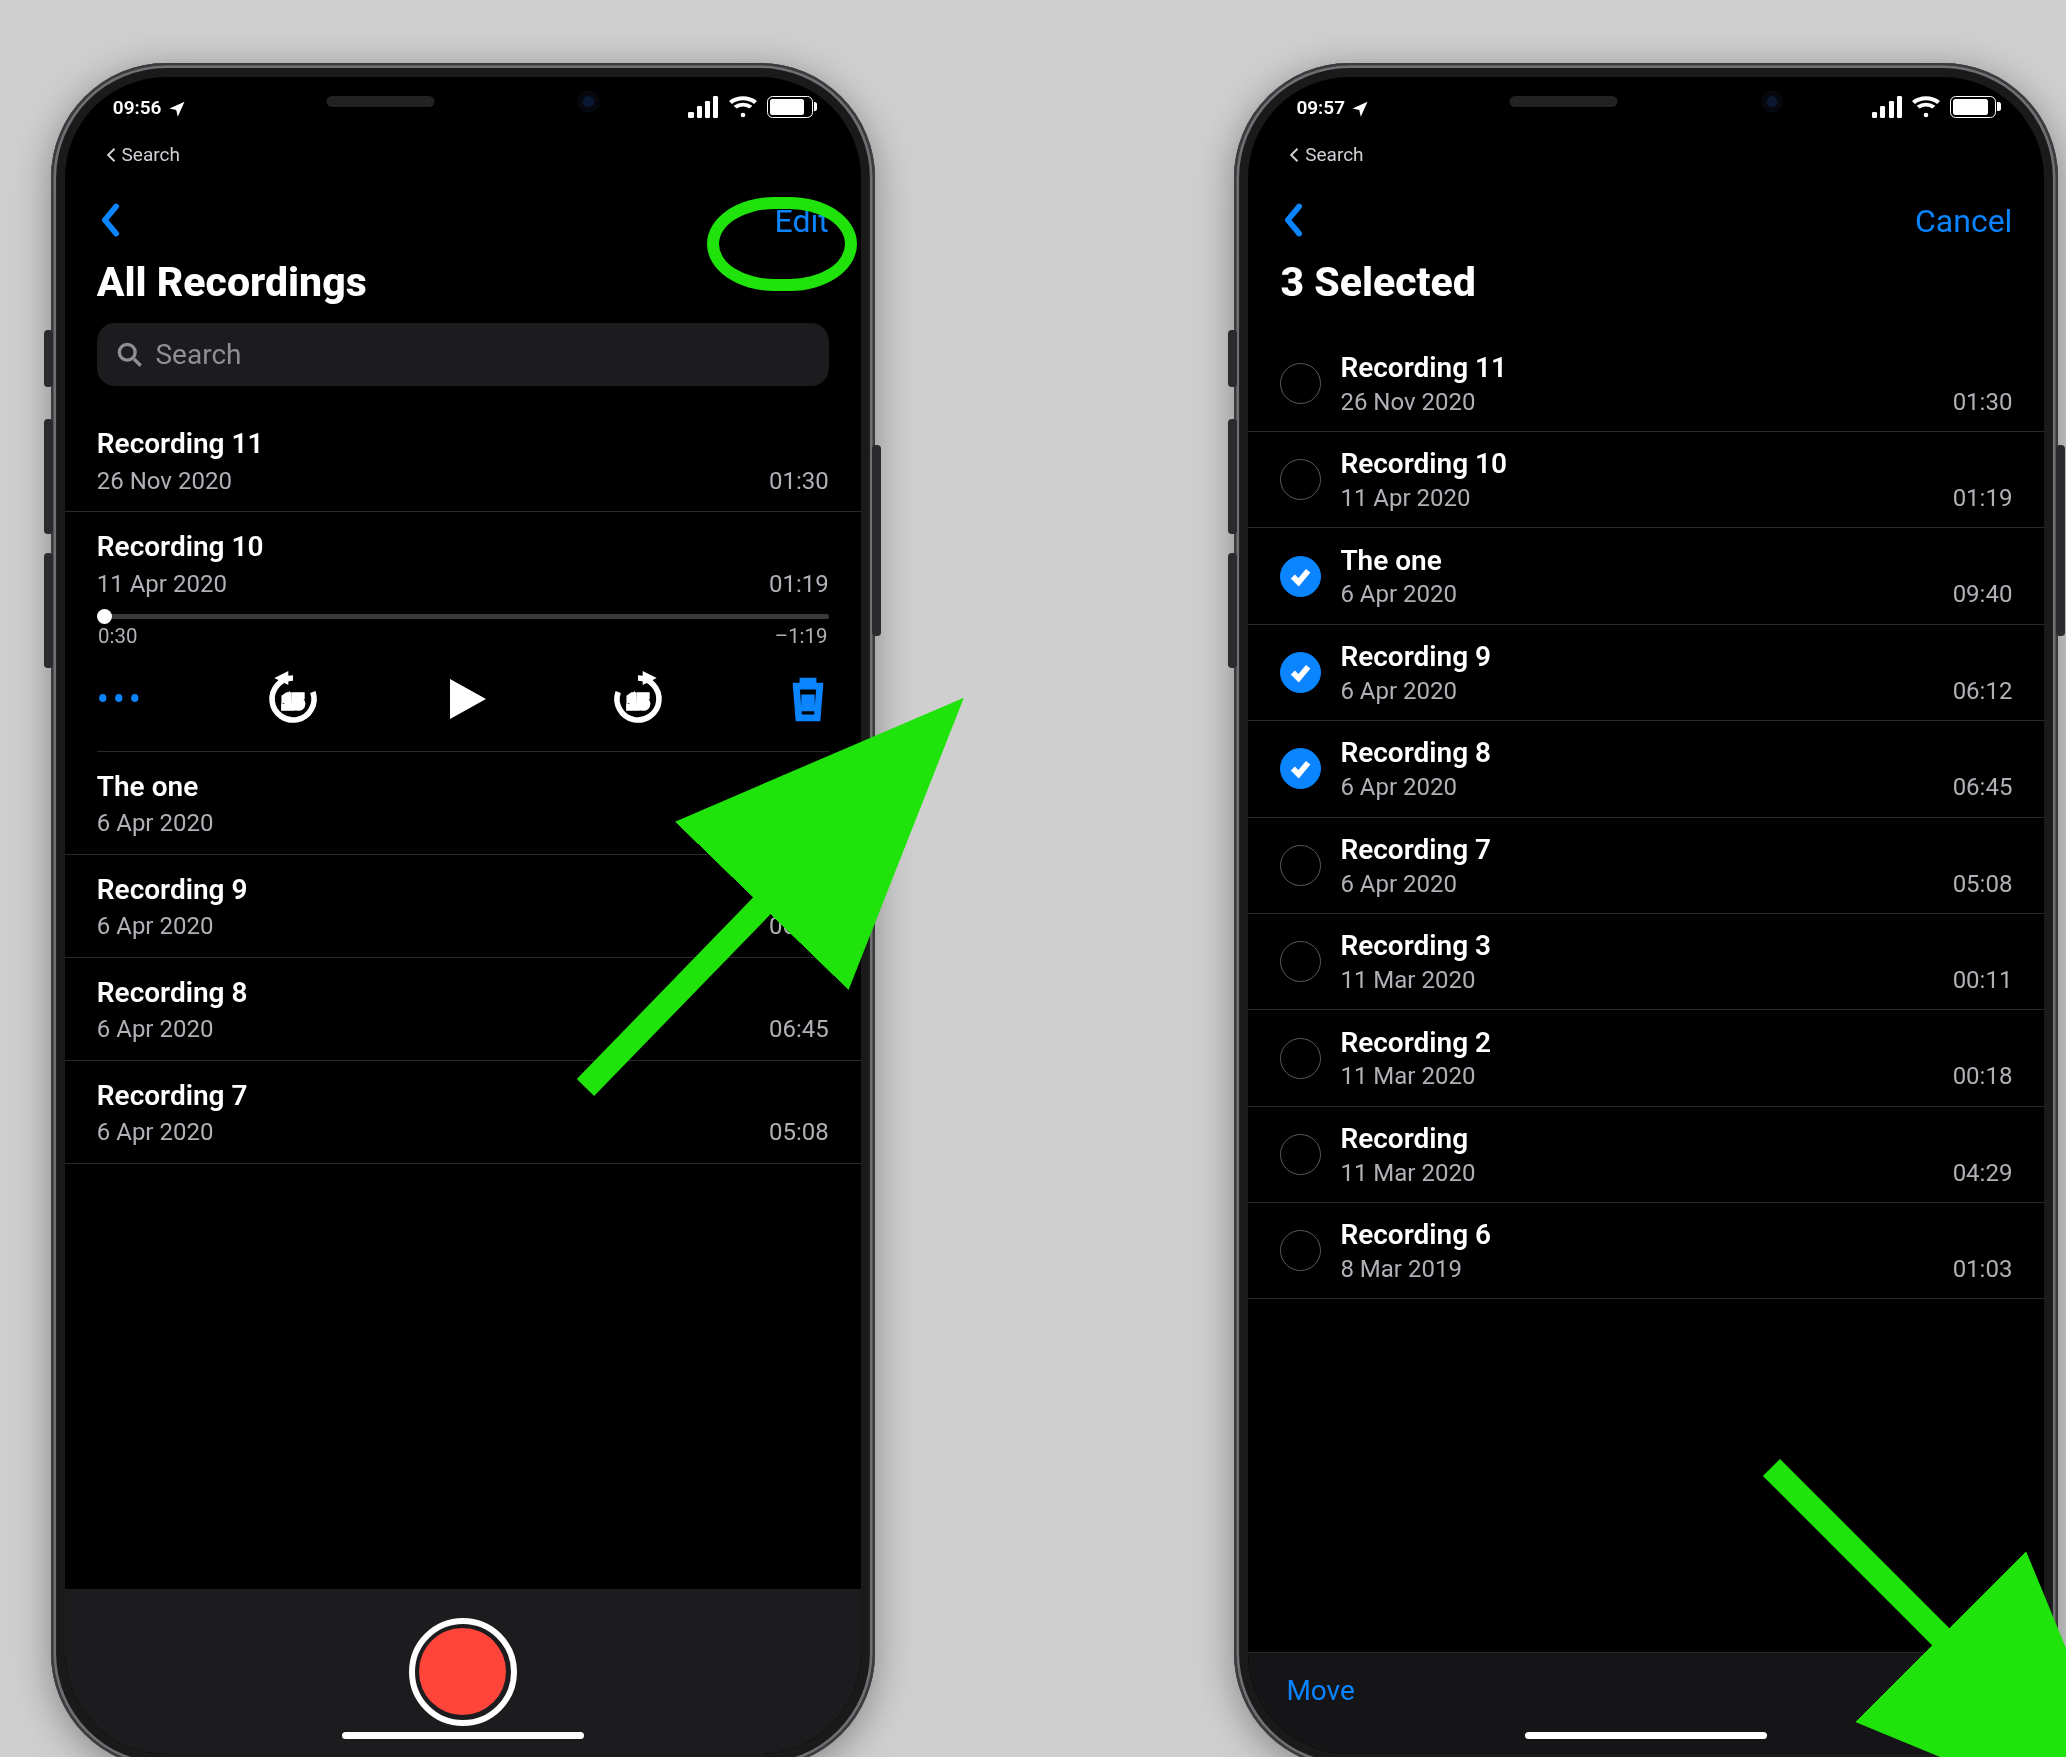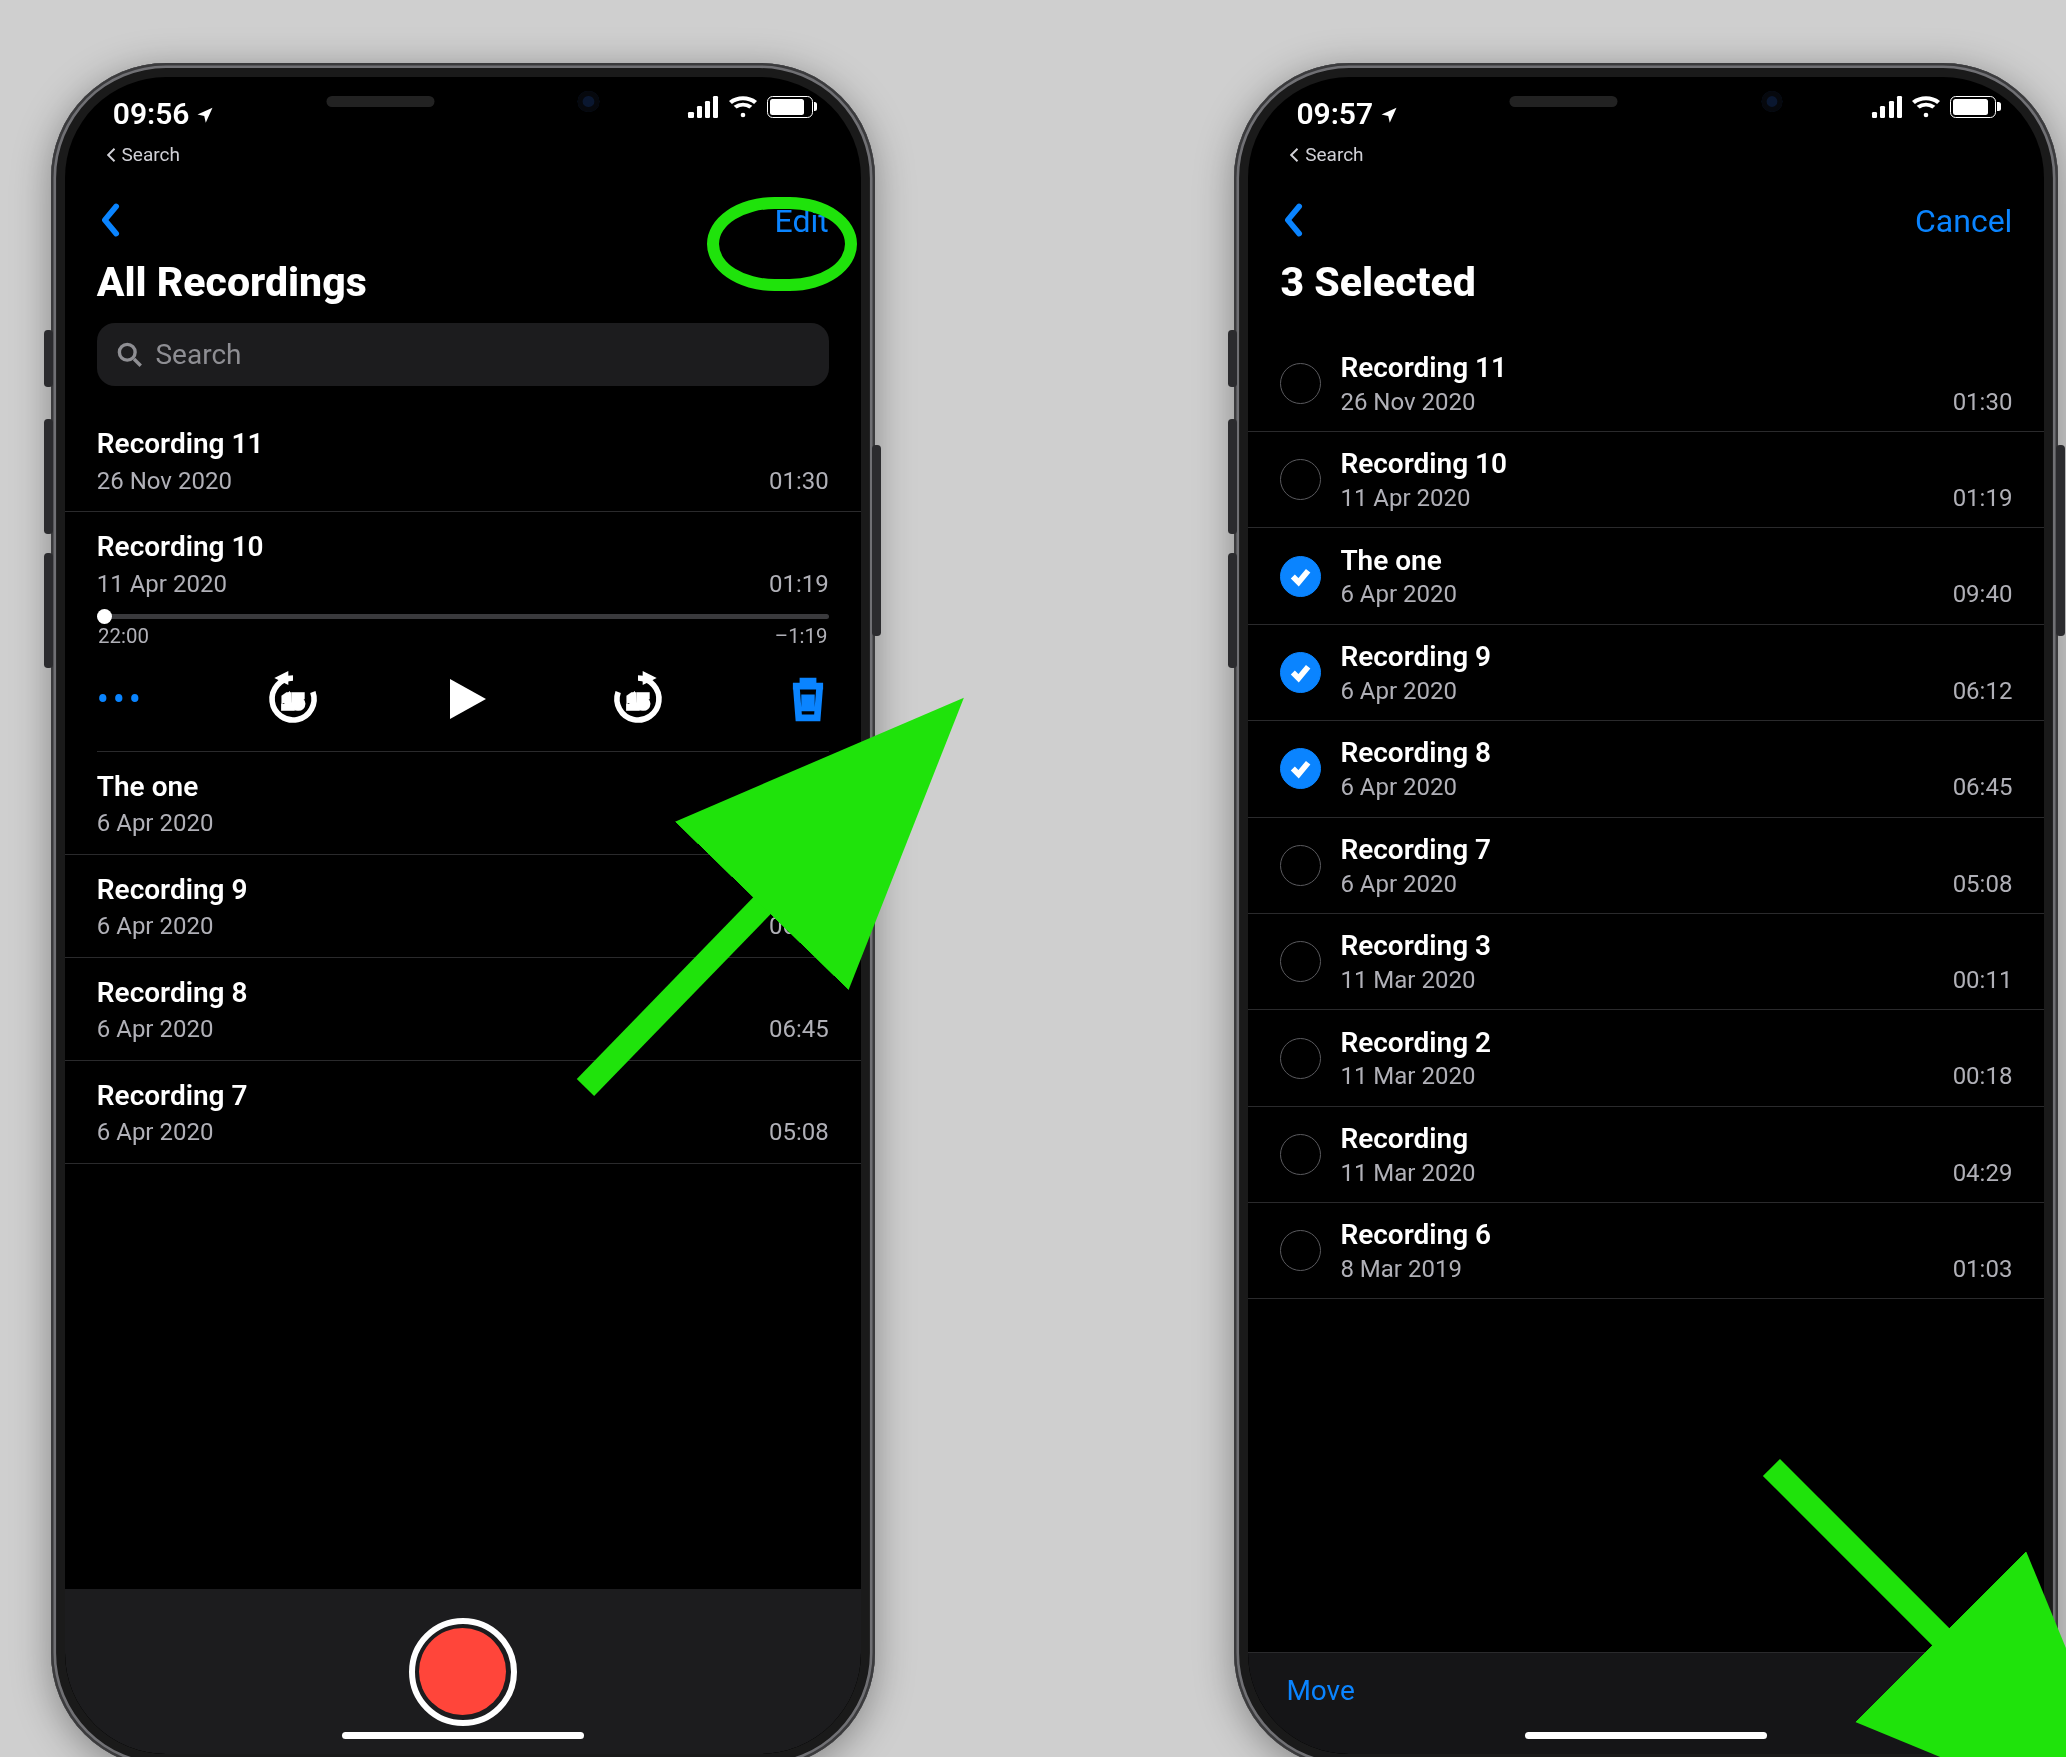--- a/index.html
+++ b/index.html
@@ -63,21 +63,21 @@
   .sb-pwr{right:-6.4px;top:382px;width:9px;height:191px;}
 
   
   .status{
     position:absolute;top:0;left:0;right:0;height:76px;
     display:flex;justify-content:space-between;align-items:flex-start;
     padding:19px 48px 0;
     z-index:4;
     font-weight:600;
   }
-  .status .left{font-size:30px;display:flex;align-items:center;gap:6.4px;}
+  .status .left{font-size:19px;display:flex;align-items:center;gap:6.4px;}
   .status .right{display:flex;align-items:center;gap:10.2px;}
   .loc{width:18px;height:18px;transform:translateY(1.3px);}
   .sig,.wifi,.bat{display:inline-flex;align-items:flex-end;gap:3.2px;}
   .sig span{width:5.1px;background:#fff;border-radius:1.3px;}
   .sig span:nth-child(1){height:6.4px;} .sig span:nth-child(2){height:11.5px;}
   .sig span:nth-child(3){height:16.5px;} .sig span:nth-child(4){height:21.6px;}
   .wifi svg{width:28px;height:21.6px;}
   .bat{position:relative;width:46px;height:21.6px;border:1.9px solid #fff;border-radius:5.7px;}
   .bat::after{content:"";position:absolute;right:-5.7px;top:5.1px;width:3.8px;height:9px;background:#fff;border-radius:0 2.5px 2.5px 0;}
   .bat i{display:block;margin:1.9px;height:calc(100% - 3.8px);width:78%;background:#fff;border-radius:2.5px;}
@@ -262,21 +262,21 @@
               </div>
             </div>
             <div class="row sel">
               <div class="rname">Recording 10</div>
               <div class="rmeta">
                 <span>11 Apr 2020</span>
                 <span>01:19</span>
               </div>
               <div class="scrub"></div>
               <div class="scrub-lbl">
-                <span>22:00</span>
+                <span>0:30</span>
                 <span>–1:19</span>
               </div>
               <div class="controls">
                 <span class="dots">•••</span>
                 <span class="cbtn"><svg viewBox="0 0 24 24" fill="none" stroke="#fff" stroke-width="2.4">
                     <path d="M12 3a9 9 0 1 0 8.5 6"></path>
                     <path d="M10 0 L4 3 L10 6" fill="#fff" stroke="none"></path>
                     <text x="12" y="16" text-anchor="middle" font-size="8" fill="#fff" font-family="sans-serif">15</text>
                   </svg></span>
                 <span class="play"><svg viewBox="0 0 24 24">

